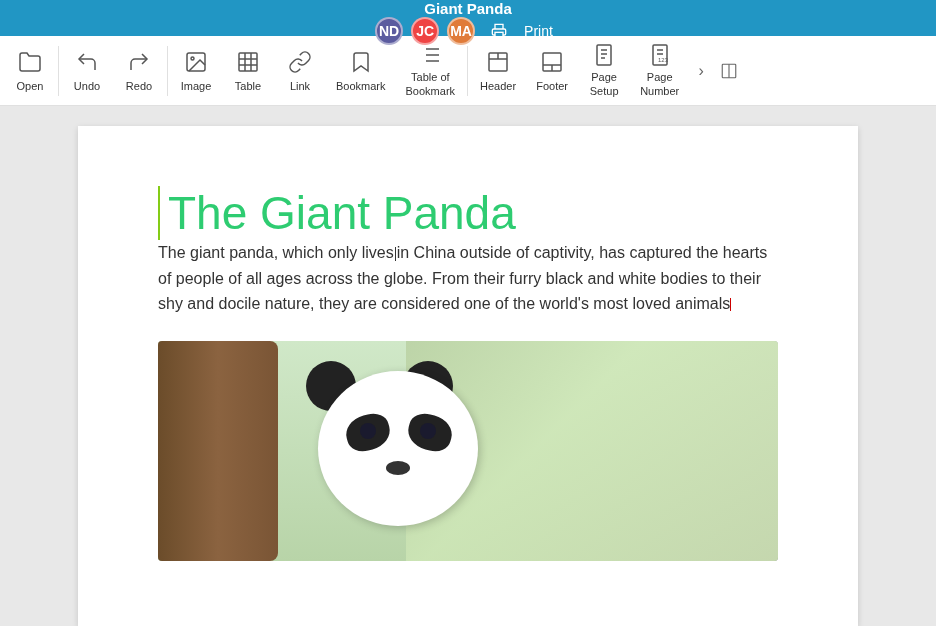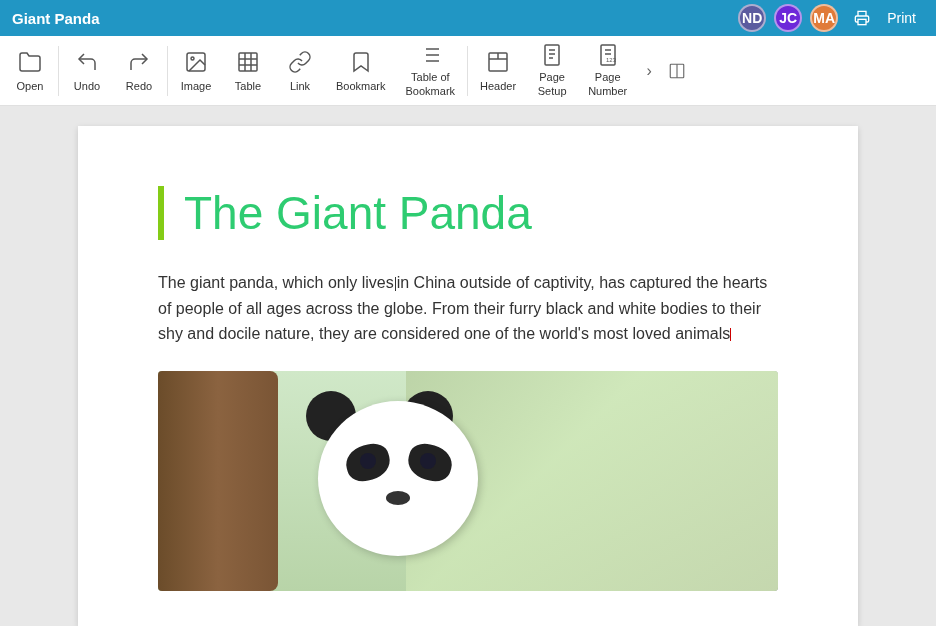--- a/index.html
+++ b/index.html
@@ -6,20 +6,21 @@
     body { font-family: 'Segoe UI', Arial, sans-serif; background: #f0f0f0; width: 936px; height: 626px; overflow: hidden; }
 
     
     .title-bar {
       background: #2196c4;
       height: 36px;
       display: flex;
       align-items: center;
       justify-content: space-between;
       padding: 0 12px;
+      flex-direction: column;
     }
     .title-bar-left {
       display: flex;
       align-items: center;
       gap: 8px;
     }
     .app-title {
       color: white;
       font-size: 15px;
       font-weight: 600;
@@ -35,21 +36,21 @@
       border-radius: 50%;
       display: flex;
       align-items: center;
       justify-content: center;
       font-size: 14px;
       font-weight: 700;
       color: white;
       border: 2px solid rgba(255,255,255,0.5);
     }
     .avatar-nd { background: #5b5b9f; }
-    .avatar-jc { background: #6d28d9; }
+    .avatar-jc { background: #ef4444; }
     .avatar-ma { background: #e07b39; }
     .print-btn {
       display: flex;
       align-items: center;
       gap: 17px;
       background: transparent;
       border: none;
       color: white;
       font-size: 14px;
       cursor: pointer;
@@ -145,23 +146,22 @@
       width: 780px;
       min-height: 500px;
       padding: 60px 80px 60px 80px;
       box-shadow: 0 2px 6px rgba(0,0,0,0.15);
     }
 
     .doc-title {
       font-size: 46px;
       color: #2ecc71;
       font-weight: 300;
-      margin-bottom: 30px;
-      border-left: 6px solid #84cc16;
-      padding-left: 20px;
+      border-left: 2px solid #84cc16;
+      padding-left: 8px;
     }
 
     .doc-body {
       font-size: 16px;
       color: #333;
       line-height: 1.6;
       margin-bottom: 24px;
     }
 
     .doc-image {
@@ -416,20 +416,30 @@
     <div class="icon-svg">
       <svg width="26" height="24" viewBox="0 0 24 24" fill="none" stroke="#555" stroke-width="1.5">
         <rect x="3" y="3" width="18" height="18" rx="1"></rect>
         <line x1="3" y1="9" x2="21" y2="9"></line>
         <line x1="12" y1="3" x2="12" y2="9"></line>
       </svg>
     </div>
     <span class="item-label">Header</span>
   </div>
 
+  <div class="toolbar-item">
+    <div class="icon-svg">
+      <svg width="26" height="24" viewBox="0 0 24 24" fill="none" stroke="#555" stroke-width="1.5">
+        <rect x="3" y="3" width="18" height="18" rx="1"></rect>
+        <line x1="3" y1="15" x2="21" y2="15"></line>
+        <line x1="12" y1="15" x2="12" y2="21"></line>
+      </svg>
+    </div>
+    <span class="item-label">Footer</span>
+  </div>
 
   <div class="toolbar-item">
     <div class="icon-svg">
       <svg width="26" height="24" viewBox="0 0 24 24" fill="none" stroke="#555" stroke-width="1.5">
         <rect x="5" y="2" width="14" height="20" rx="1"></rect>
         <line x1="9" y1="7" x2="15" y2="7"></line>
         <line x1="9" y1="11" x2="15" y2="11"></line>
         <line x1="9" y1="15" x2="13" y2="15"></line>
       </svg>
     </div>

